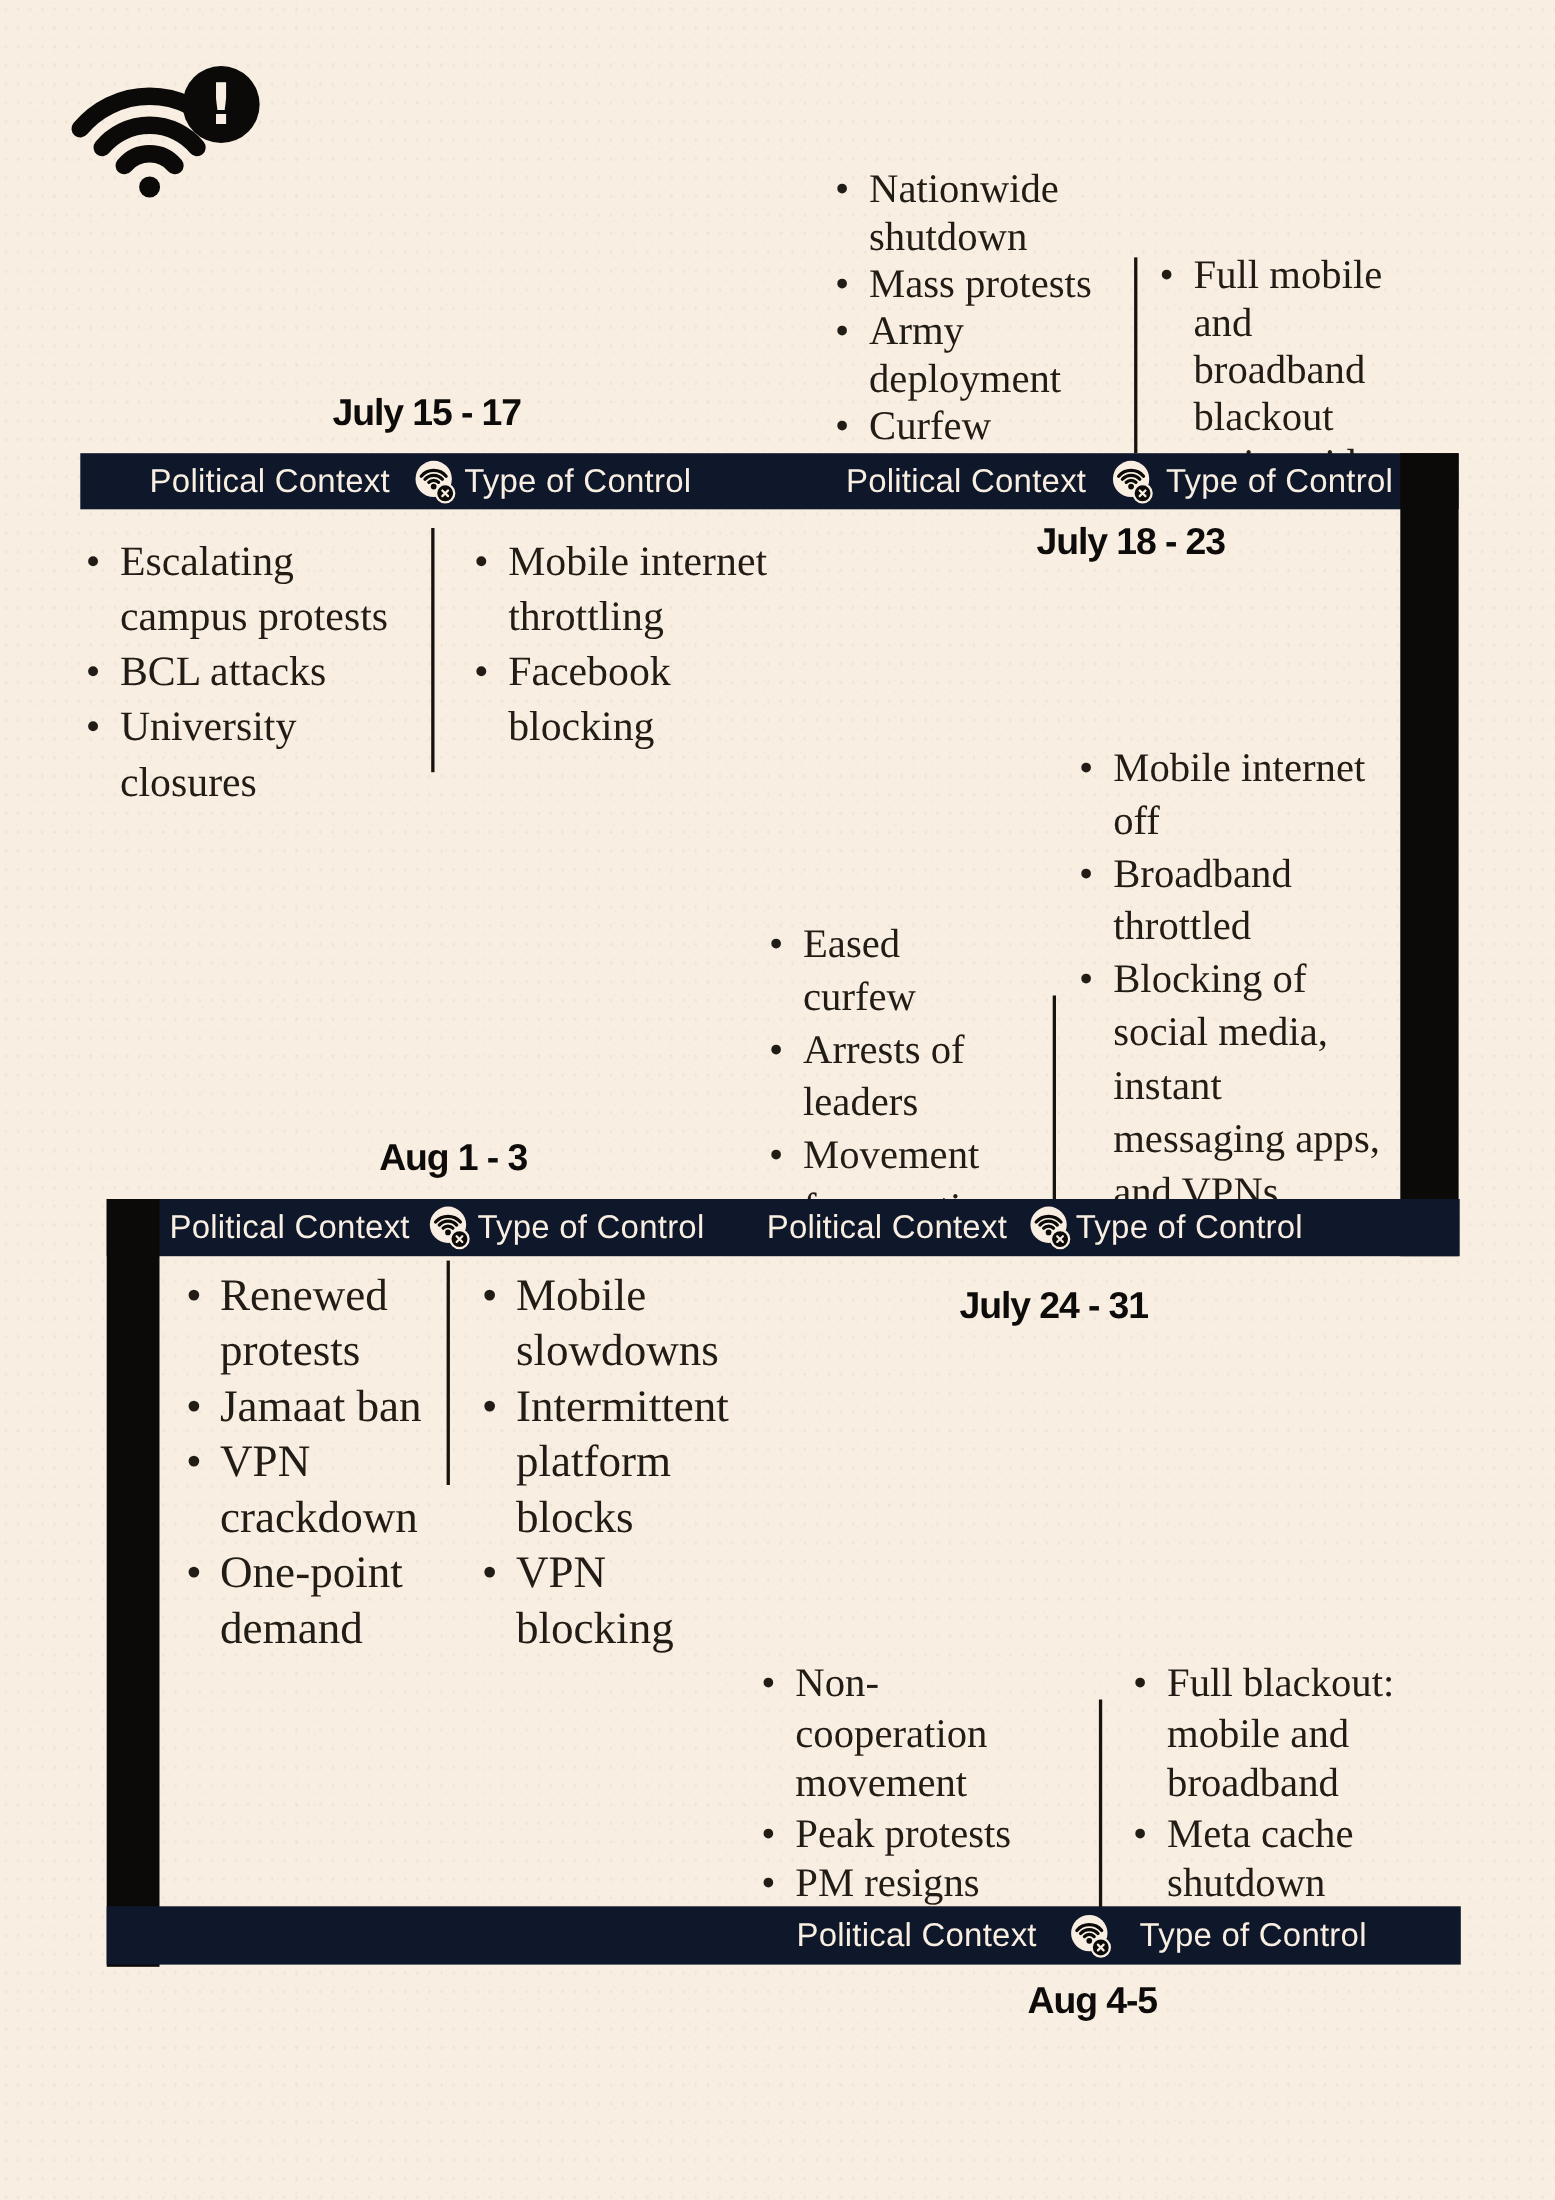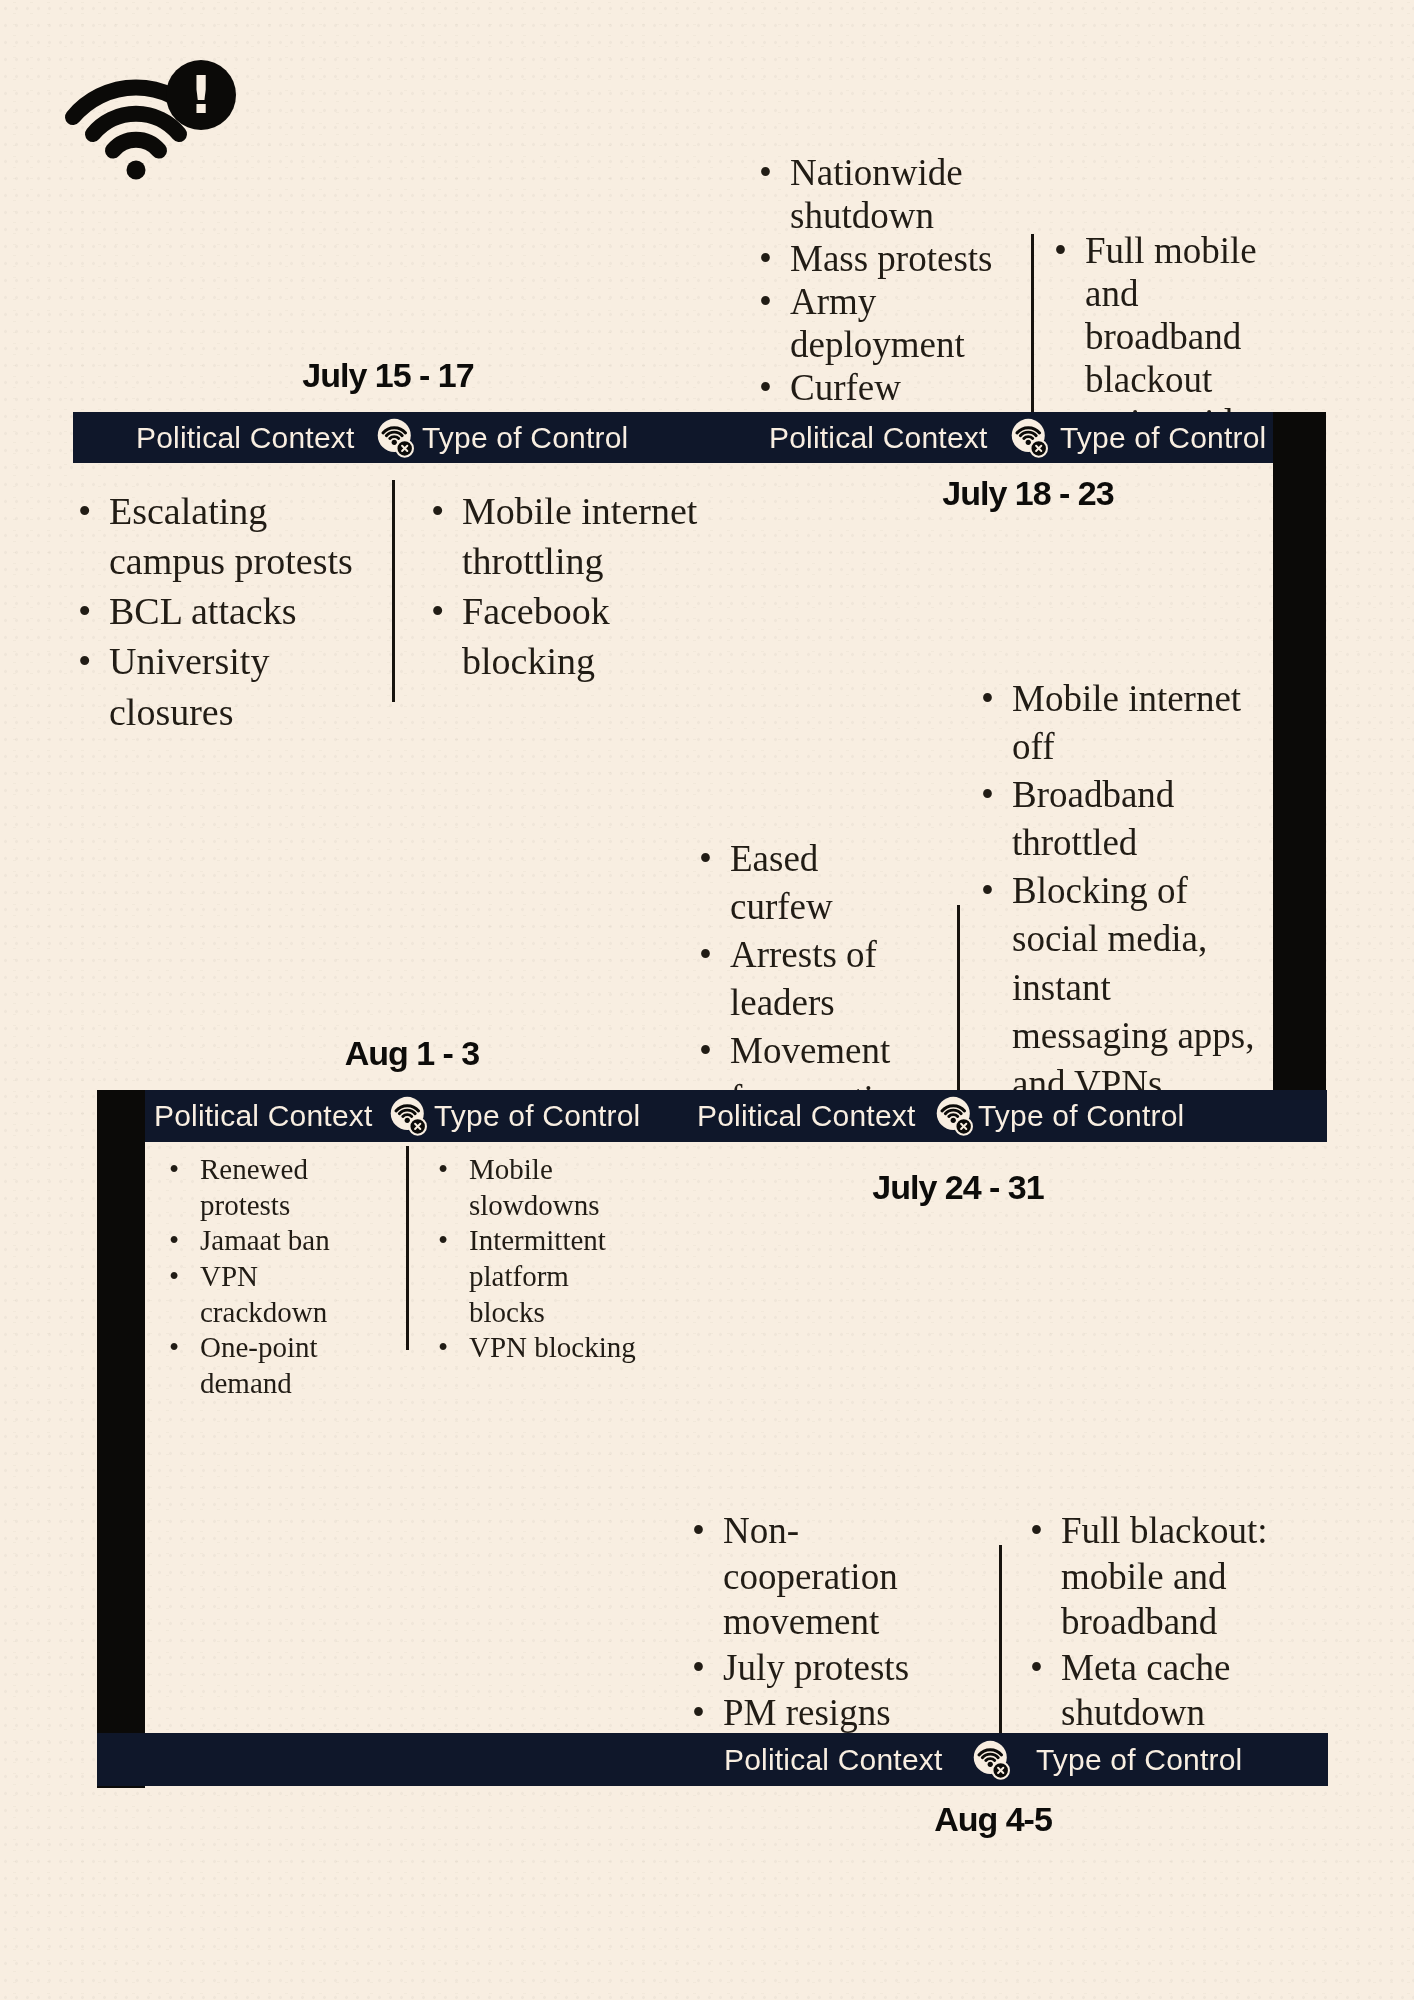--- a/index.html
+++ b/index.html
@@ -41,21 +41,21 @@
   }
   ul.blist li{
     position:relative;padding-left:31px;white-space:pre-line;
   }
   ul.blist li::before{
     content:"\2022";position:absolute;left:0;top:0;
   }
   .f37{font-size:37px;line-height:1.16;}
   .f38{font-size:38px;line-height:1.32;}
   .f37b{font-size:37px;line-height:1.30;}
-  .f35{font-size:29px;line-height:1.23;}
+  .f35{font-size:41px;line-height:1.23;}
   .f37c{font-size:37px;line-height:1.23;}
 
   .vline{position:absolute;width:3px;background:#17130e;}
 </style>
 </head>
 <body>
 
 <div class="texture"></div>
 
 <svg class="abs" style="left:58px;top:50px;" width="186" height="130" viewBox="0 0 186 130">
@@ -230,21 +230,21 @@
 blocks</li>
     <li>VPN blocking</li>
   </ul>
 
 <div class="date-heading" style="left:848px;top:1156px;margin-top:12px;">July 24 - 31</div>
 
 <ul class="blist f37c" style="left:692px;top:1508px;width:240px;">
     <li>Non-
 cooperation
 movement</li>
-    <li>July protests</li>
+    <li>Peak protests</li>
     <li>PM resigns</li>
   </ul>
 
 <div class="vline" style="left:999px;top:1545px;height:190px;"></div>
 
 <ul class="blist f37c" style="left:1030px;top:1508px;width:280px;">
     <li>Full blackout:
 mobile and
 broadband</li>
     <li>Meta cache

